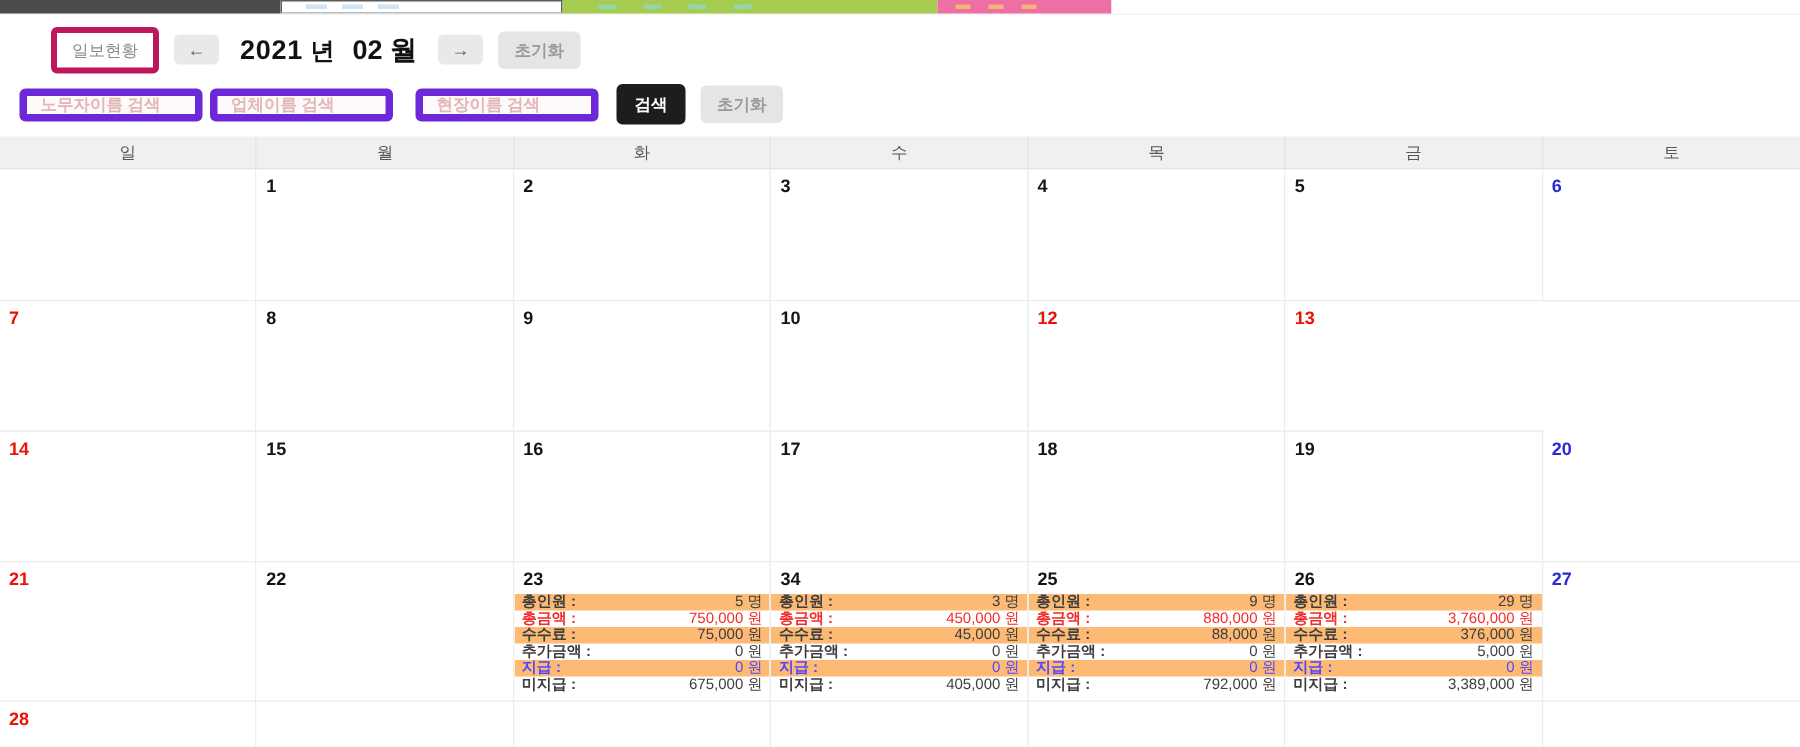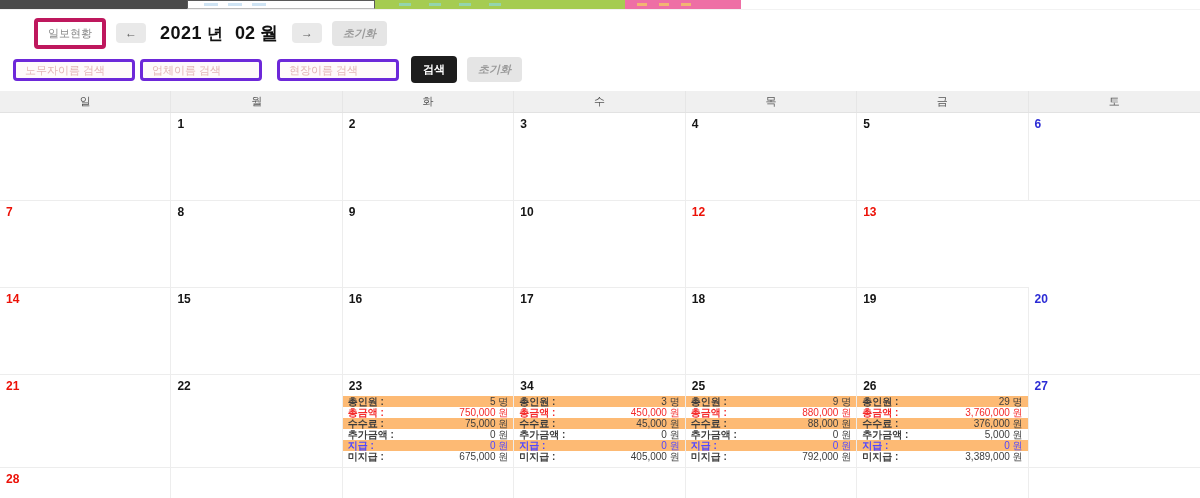--- a/index.html
+++ b/index.html
@@ -34,31 +34,31 @@
     background:#e9e9e9; border:none; color:#5a5a5a; font-size:12px;
     padding:4px 9px; border-radius:4px; margin-left:10px; cursor:pointer;
     font-family:inherit; line-height:1;
   }
   .cal-title { display:flex; align-items:baseline; margin:0 4px 0 14px; font-weight:700; color:#121212; }
   .cal-title .yr   { font-size:18px; letter-spacing:.5px;text-align:right; }
   .cal-title .unit { font-size:16px; margin-left:5px; }
   .cal-title .mo   { font-size:18px; margin-left:12px; }
   .btn-gray {
     background:#e5e5e5; border:none; color:#9a9a9a; font-size:11px; font-weight:700;
-    padding:5px 11px; border-radius:4px; margin-left:10px; cursor:pointer; font-family:inherit;font-style:italic;
+    padding:5px 11px; border-radius:4px; margin-left:10px; cursor:pointer; font-family:inherit;
   }
 
   
   .search-panel { margin:10px 0 0 13px; }
   .search-label { color:#9e3434; font-weight:700; font-size:11px; }
   .search-row { display:flex; align-items:center; margin-top:6px; }
   .search-input {
-    width:122px; height:22px; border:3px solid #6d28d9; background:#fffafa;
+    width:122px; height:22px; border:5px solid #6d28d9; background:#fffafa;
     border-radius:4px; font-size:11px; padding:0 9px; color:#444; margin-right:5px;
-    font-family:inherit; outline:none;
+    font-family:inherit; outline:none;font-weight:bold;
   }
   .search-input::placeholder { color:#e3b6b6; }
   .search-input.site { margin-left:10px; }
   .btn-search {
     background:#1d1d1d; color:#fff; font-weight:700; font-size:11px; border:none;
     border-radius:4px; padding:6px 12px; margin-left:7px; cursor:pointer; font-family:inherit;
   }
 
   
   .calendar { margin-top:8px; }

